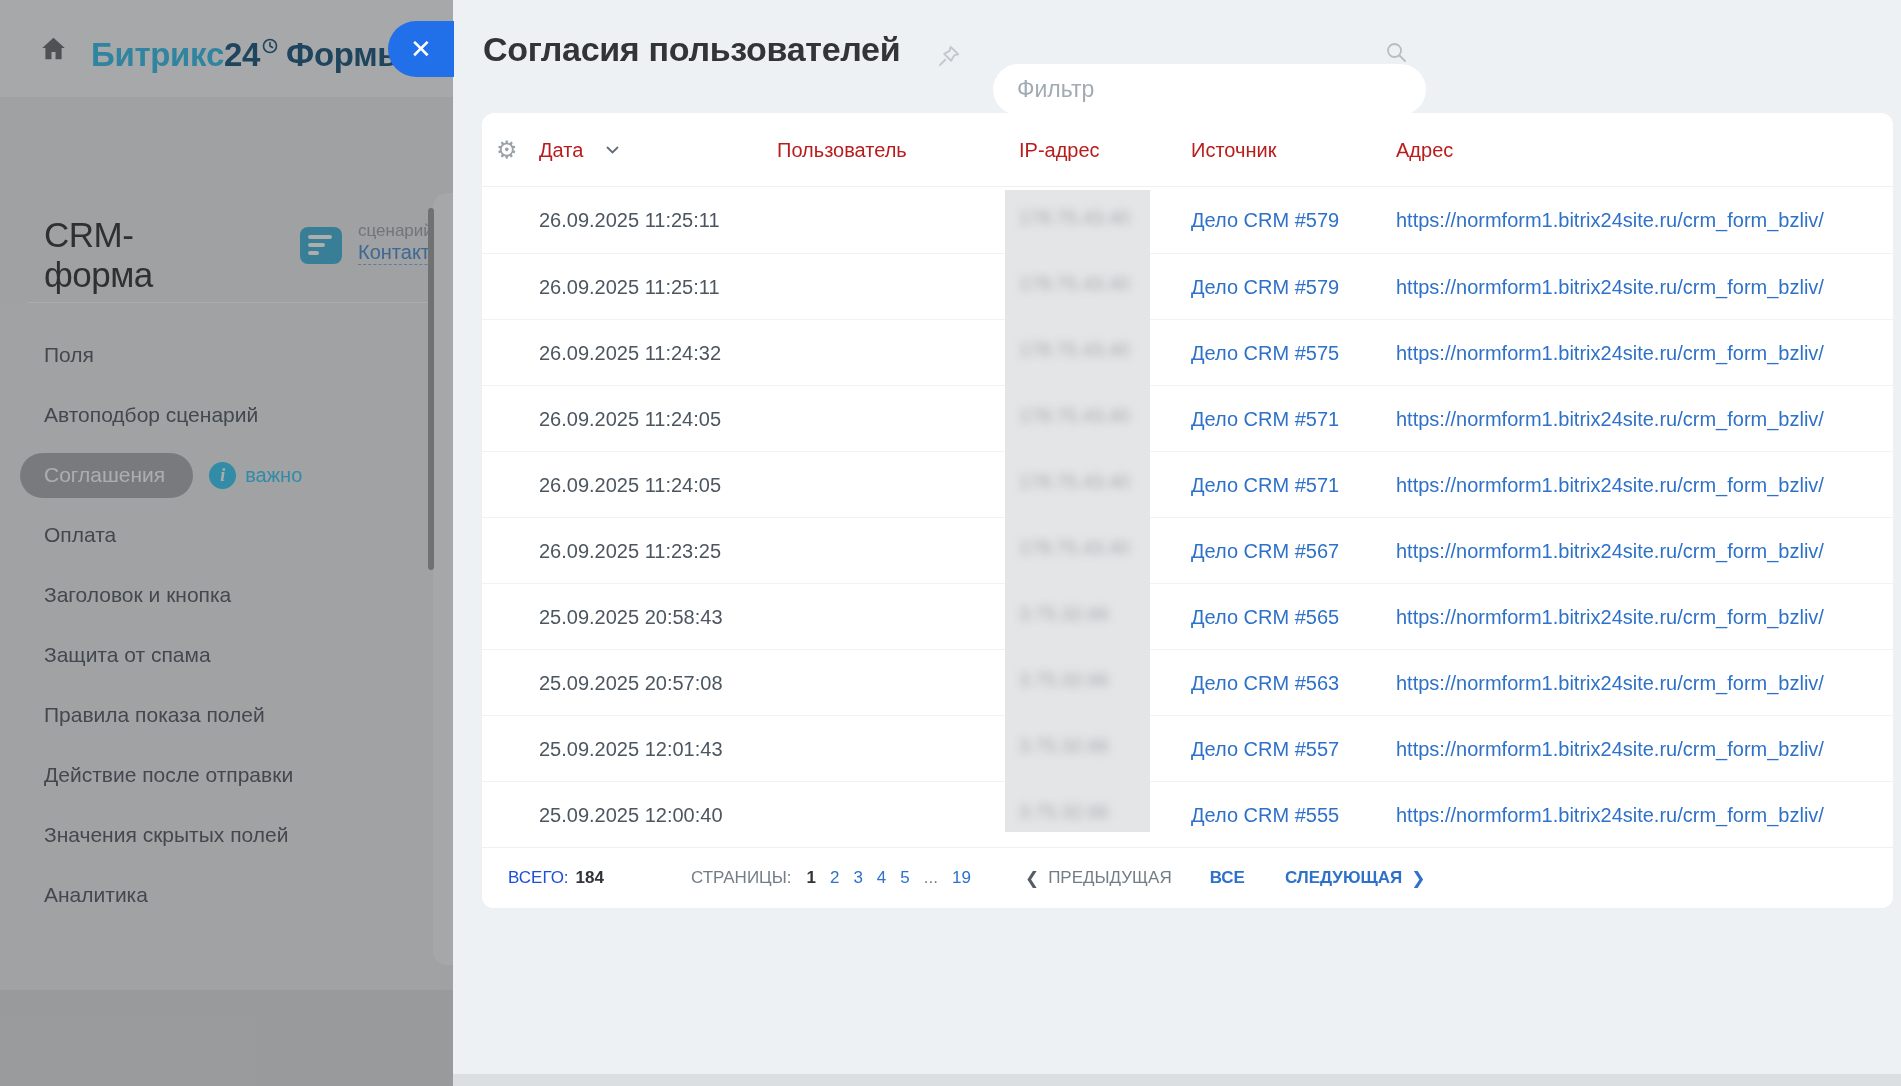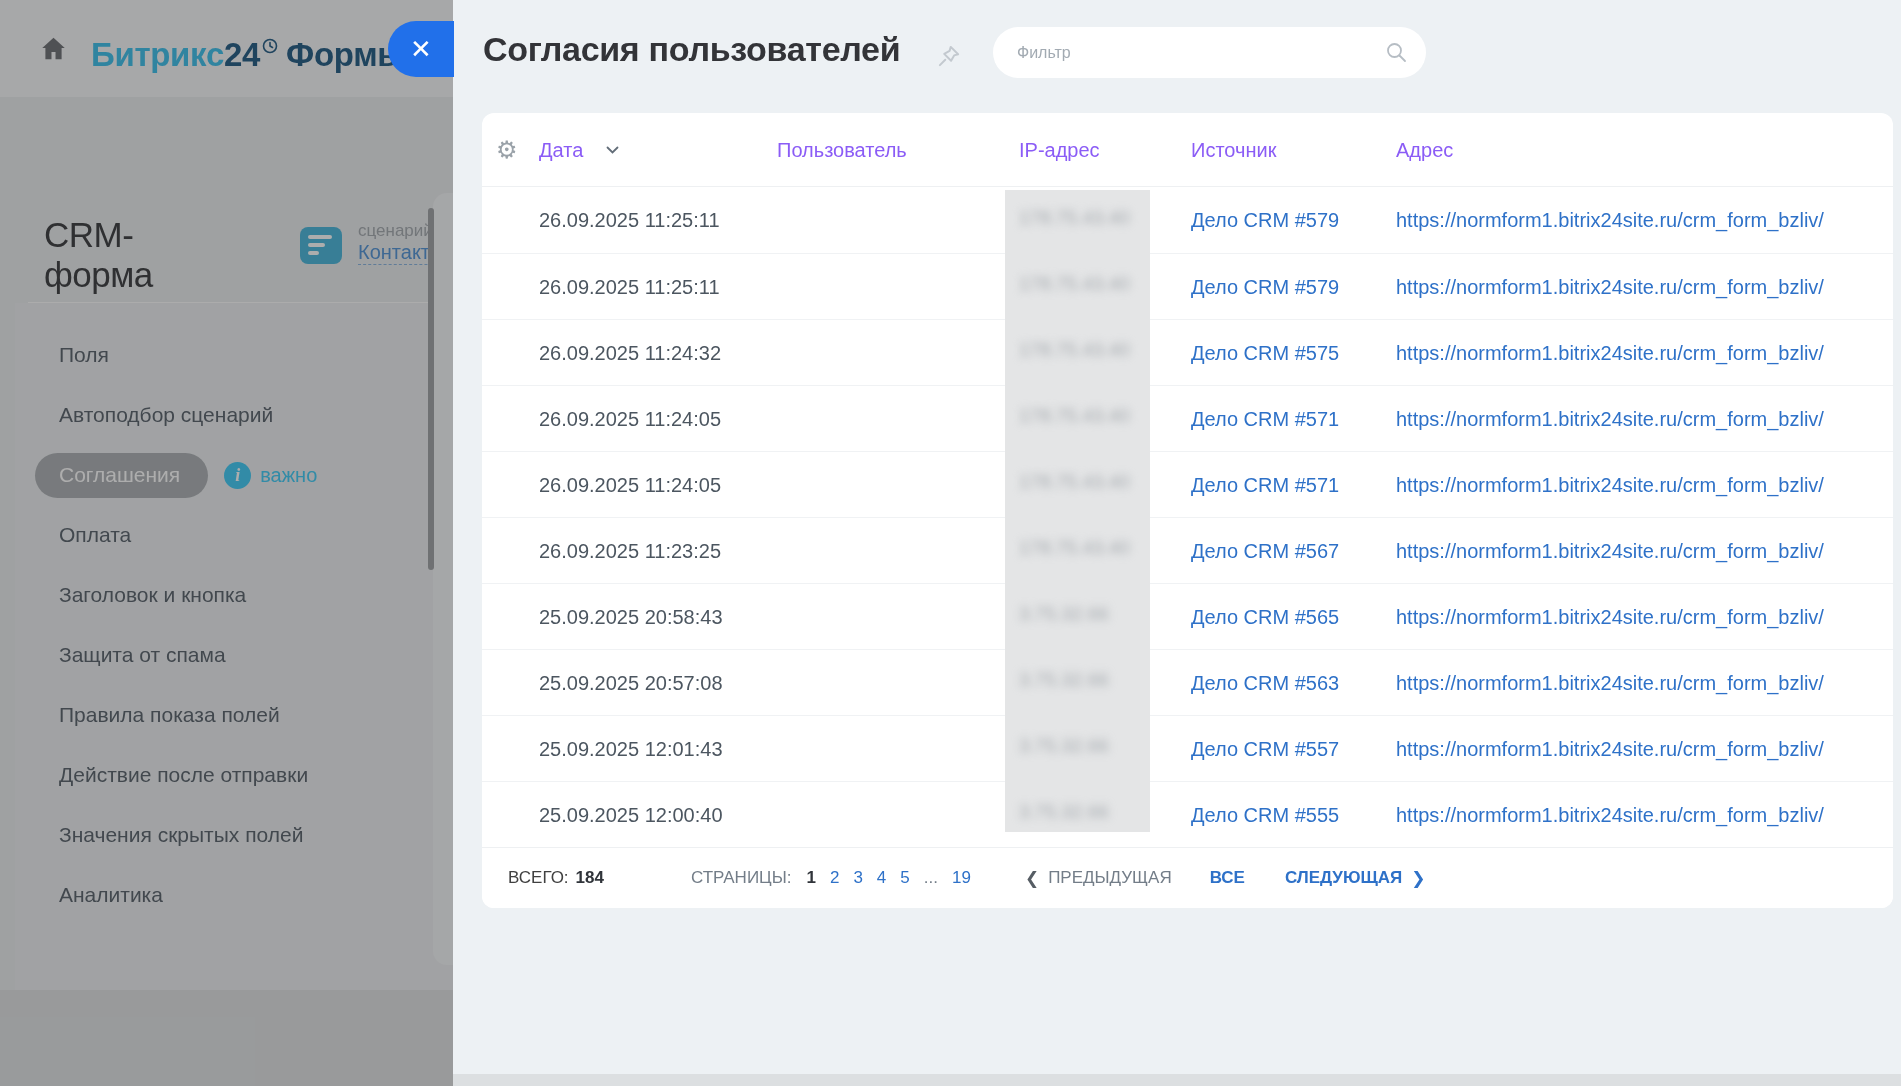--- a/index.html
+++ b/index.html
@@ -19,65 +19,65 @@
   .form-header { position:absolute; left:44px; top:118px; display:flex; align-items:flex-start; }
   .form-title { font-size:35px; font-weight:400; color:#26282c; letter-spacing:-0.5px; }
   .scenario { display:flex; align-items:center; margin-left:58px; margin-top:6px; }
   .scenario-icon { width:42px; height:37px; background:#36aed8; border-radius:8px; display:flex; flex-direction:column; justify-content:center; gap:4px; padding-left:8px; flex:none; }
   .scenario-icon i { display:block; height:4px; border-radius:2px; background:#fff; }
   .scenario-icon i:nth-child(1){ width:24px; } .scenario-icon i:nth-child(2){ width:17px; } .scenario-icon i:nth-child(3){ width:11px; }
   .scenario-texts { margin-left:16px; }
   .scenario-label { font-size:17px; color:#9aa0a6; }
   .scenario-link { font-size:20px; color:#4189d2; border-bottom:1px dashed rgba(65,137,210,.65); display:inline-block; max-width:95px; white-space:nowrap; overflow:hidden; }
   .lr-divider { position:absolute; left:28px; top:205px; width:413px; height:1px; background:rgba(255,255,255,.9); }
-  .menu-card { position:absolute; left:15px; top:206px; width:441px; height:784px; background:#eaedef; border-radius:0 0 12px 0; }
+  .menu-card { position:absolute; left:0; top:206px; width:441px; height:784px; background:#eaedef; border-radius:0 0 12px 0; }
   .menu-list { padding-top:22px; }
   .menu-item { height:60px; display:flex; align-items:center; padding-left:44px; }
   .mi-label { font-size:21px; color:#47515c; }
   .menu-item.selected .mi-label { background:#a4a8ad; color:#ffffff; border-radius:999px; padding:10px 28px 11px 24px; margin-left:-24px; }
   .info-icon { width:27px; height:27px; border-radius:50%; background:#2bc5f4; color:#fff; font-family:"Liberation Serif","DejaVu Serif",serif; font-weight:700; font-style:italic; font-size:18px; display:flex; align-items:center; justify-content:center; margin-left:16px; flex:none; }
   .badge-label { font-size:20px; color:#2bc5f4; margin-left:9px; }
   .sub-edge { position:absolute; left:433px; top:193px; width:20px; height:772px; background:#f2f4f6; border-radius:14px 0 0 14px; }
   .lr-scrollbar { position:absolute; left:428px; top:208px; width:6px; height:362px; border-radius:3px; background:#95989c; }
   .dim-overlay { position:absolute; left:0; top:0; width:453px; height:1086px; background:rgba(60,60,60,0.42); z-index:5; }
 
   
   .close-button { position:absolute; left:388px; top:21px; width:66px; height:56px; background:#2170ea; border-radius:28px 0 0 28px; z-index:20; display:flex; align-items:center; justify-content:center; cursor:pointer; }
   .close-x { color:#fff; font-size:26px; line-height:1; font-weight:400; }
 
   
   .main-panel { position:absolute; left:453px; top:0; width:1448px; height:1074px; background:#edf1f4; z-index:10; }
   .panel-header { position:relative; height:113px; }
   .panel-title { position:absolute; left:30px; top:30px; font-size:34px; font-weight:600; color:#333438; letter-spacing:-0.3px; white-space:nowrap; }
   .pin-icon { position:absolute; left:482px; top:42px; }
   .filter-wrap { position:absolute; left:540px; top:27px; width:433px; height:51px; }
-  .filter-input { width:100%; height:100%; border:none; outline:none; background:#fff; border-radius:26px; padding:0 56px 0 24px; font-size:16px; color:#6d28d9; font-family:inherit; }
+  .filter-input { width:100%; height:100%; border:none; outline:none; background:#fff; border-radius:26px; padding:0 56px 0 24px; font-size:23px; color:#6d28d9; font-family:inherit;margin-top:37px; }
   .filter-input::placeholder { color:#a2aab2; }
   .search-icon { position:absolute; right:18px; top:13px; }
 
   
   .table-card { position:absolute; left:29px; top:113px; width:1411px; height:795px; background:#fff; border-radius:12px; }
   .thead { position:relative; height:74px; border-bottom:1px solid #eef0f2; }
-  .hcell { position:absolute; top:50%; transform:translateY(-50%); font-size:20px; color:#8b5cf6; white-space:nowrap; display:flex; align-items:center; gap:23px; }
+  .hcell { position:absolute; top:50%; transform:translateY(-50%); font-size:20px; color:#b91c1c; white-space:nowrap; display:flex; align-items:center; gap:23px; }
   .gear { position:absolute; left:14px; top:50%; transform:translateY(-50%); font-family:"DejaVu Sans",sans-serif; font-size:24px; color:#9aa2a9; line-height:1; }
   .h-date{ left:57px; } .h-user{ left:295px; } .h-ip{ left:537px; } .h-source{ left:709px; } .h-address{ left:914px; }
   .rows { position:relative; }
   .trow { position:relative; height:66px; }
   .trow + .trow { border-top:1px solid #f0f2f4; }
   .cell { position:absolute; top:50%; transform:translateY(-50%); font-size:20px; white-space:nowrap; }
   .c-date { left:57px; color:#4c5660; }
   .c-user { left:295px; color:#4c5660; }
   .c-source { left:709px; color:#2e71c8; cursor:pointer; }
   .c-address { left:914px; color:#2e71c8; cursor:pointer; }
   .ip-blur-box { position:absolute; left:523px; top:77px; width:145px; height:642px; background:#e4e5e6; z-index:2; }
   .ip-text { position:absolute; left:14px; font-size:19px; color:#a3a8ad; filter:blur(4px); white-space:nowrap; }
 
   
   .tfoot { position:absolute; left:0; bottom:0; width:100%; height:61px; border-top:1px solid #eef0f2; display:flex; align-items:center; padding-left:26px; font-size:17px; border-radius:0 0 12px 12px; background:#fff; }
-  .f-total-label { color:#404040; }
+  .f-total-label { color:#1d4ed8; }
   .f-total-value { color:#30343a; font-weight:700; margin-left:7px; }
   .f-pages-label { color:#737d88; margin-left:87px; }
   .f-pages { display:flex; gap:14px; margin-left:15px; }
   .page { color:#2e71c8; cursor:pointer; }
   .page.current { color:#30343a; font-weight:600; cursor:default; }
   .page.dots { color:#737d88; cursor:default; }
   .f-prev { margin-left:54px; display:flex; align-items:center; cursor:pointer; }
   .f-prev .chev { color:#565d64; font-weight:700; font-size:17px; margin-right:9px; }
   .f-prev .lbl { color:#737d88; }
   .f-all { margin-left:38px; color:#2e71c8; font-weight:600; cursor:pointer; }

